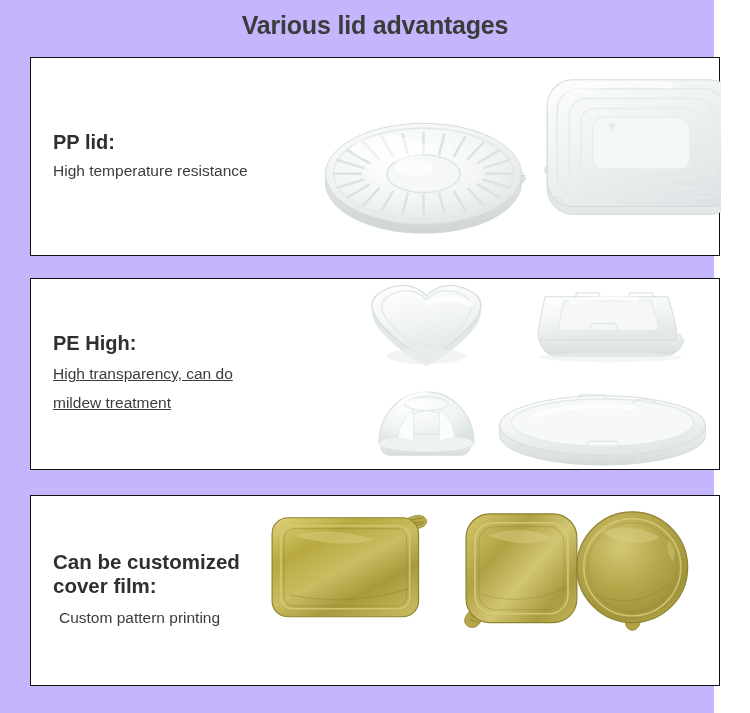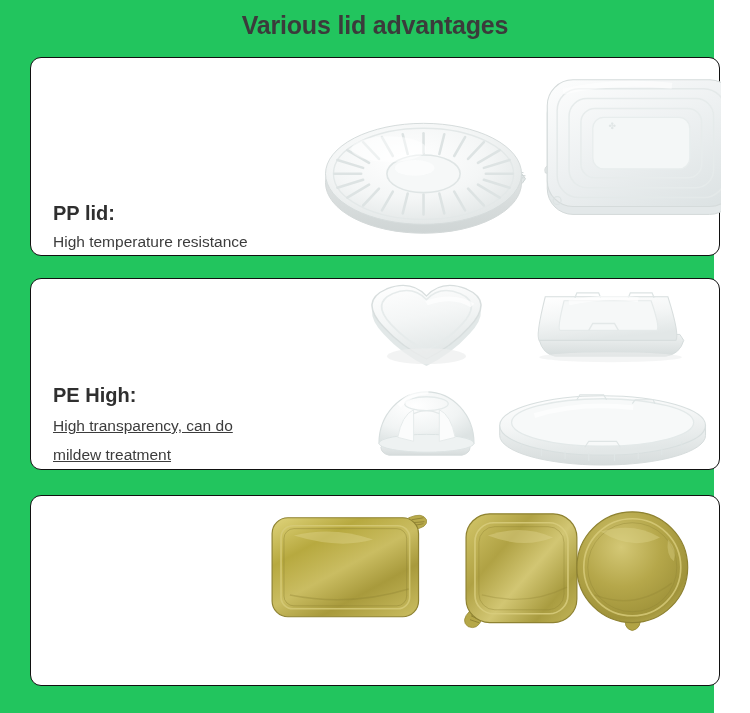--- a/index.html
+++ b/index.html
@@ -5,45 +5,45 @@
   * { box-sizing: border-box; margin: 0; padding: 0; }
   html, body {
     width: 750px; height: 713px;
     background: #ffffff;
     font-family: "Liberation Sans", sans-serif;
     overflow: hidden;
   }
   #page {
     position: relative;
     width: 714px; height: 713px;
-    background: #22c55e;
+    background: #c4b5fd;
   }
 
   
   .page-title {
     position: absolute;
     top: 8px; left: 0; width: 750px;
     text-align: center;
     font-size: 25px;
     font-weight: bold;
     color: #3b3b3b;
     letter-spacing: -0.2px;
     line-height: 34px;
   }
 
   
   .card {
     position: absolute;
     left: 30px;
     width: 690px;
     border: 1.6px solid #111111;
-    border-radius: 11px;
+    border-radius: 0;
     background: #ffffff;
     display: flex;
-    align-items: flex-end;
+    align-items: center;
   }
   #card-pp  { top: 57px;  height: 199px; }
   #card-pe  { top: 278px; height: 192px; }
   #card-gold{ top: 495px; height: 191px; }
 
   .card-text {
     position: relative;
     flex: 0 0 auto;
     padding-left: 22px;
     z-index: 3;
@@ -292,15 +292,20 @@
           <circle cx="604" cy="72" r="56" fill="url(#goldC)" stroke="#8e8231" stroke-width="1.2"></circle>
           <circle cx="604" cy="72" r="49" fill="none" stroke="#d9cd7c" stroke-width="1.7" opacity="0.8"></circle>
           <circle cx="604" cy="72" r="45" fill="none" stroke="#8f8333" stroke-width="0.9" opacity="0.4"></circle>
           <path d="M 572 36 q 34 -10 60 6 q -28 14 -60 -6 z" fill="#ded38b" opacity="0.42"></path>
           <path d="M 566 100 q 40 16 78 -12" stroke="#8d8131" stroke-width="1.4" fill="none" opacity="0.3"></path>
           <path d="M 640 44 q 10 10 6 22 q -8 -6 -6 -22 z" fill="#ddd288" opacity="0.4"></path>
         </g>
       </svg>
     </div>
 
+    <div class="card-text">
+      <div class="heading">Can be customized
+cover film:</div>
+      <div class="subtext">Custom pattern printing</div>
+    </div>
   </div>
 
 </div>
 
 </body></html>

